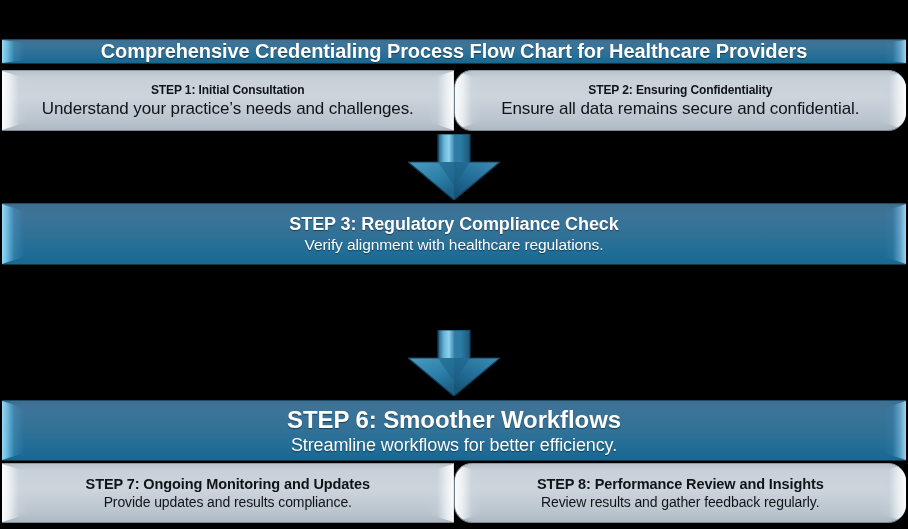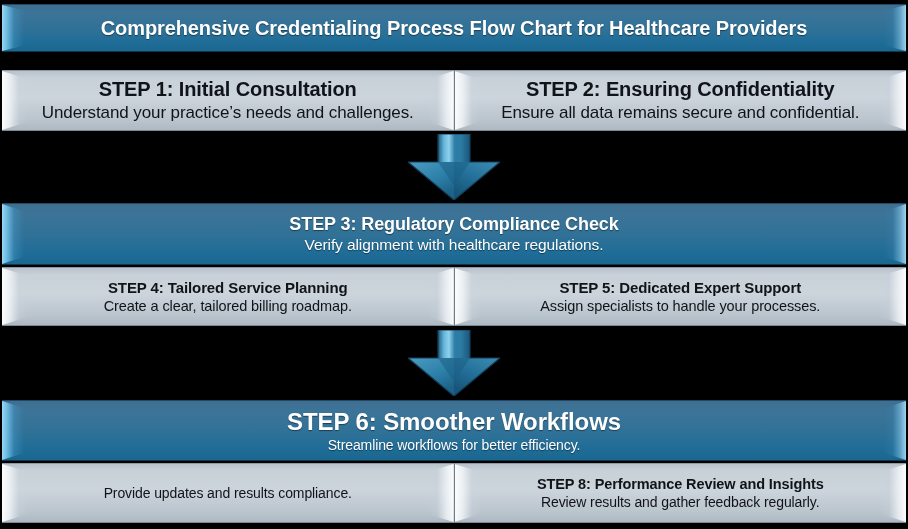--- a/index.html
+++ b/index.html
@@ -114,54 +114,55 @@
                 rgba(255,255,255,0.95) 0%,
                 rgba(242,246,249,0.78) 28%,
                 rgba(200,210,219,0.32) 65%,
                 rgba(188,198,208,0.0) 100%);
     clip-path: polygon(100% 0, 0 14%, 0 86%, 100% 100%);
     pointer-events: none;
   }
   
   .cell.gray + .cell.gray {
     border-left: 1px solid #6f7b86;
+    border-radius: 18px;
   }
 
   .title-line {
     position: relative;
     z-index: 2;
     font-weight: bold;
     letter-spacing: -0.1px;
   }
   .sub-line {
     position: relative;
     z-index: 2;
     font-weight: normal;
     letter-spacing: -0.1px;
   }
 
   
-  #band-title       { top: 4px;   height: 48px; }
+  #band-title       { top: 16px;   height: 48px; align-items: flex-end; }
   #band-title .title-line { font-size: 20px; }
 
   #band-steps-12    { top: 70px;  height: 61px; }
-  #band-steps-12 .title-line { font-size: 20px; margin-bottom: 2px; }
+  #band-steps-12 .title-line { font-size: 12px; margin-bottom: 2px; }
   #band-steps-12 .sub-line   { font-size: 17px; }
 
   #band-step3       { top: 203px; height: 62px; }
   #band-step3 .title-line { font-size: 18px; margin-bottom: 1px; }
   #band-step3 .sub-line   { font-size: 15.5px; }
 
   #band-steps-45    { top: 267px; height: 59px; }
   #band-steps-45 .title-line { font-size: 15px; margin-bottom: 2px; }
   #band-steps-45 .sub-line   { font-size: 14.5px; }
 
   #band-step6       { top: 400px; height: 61px; }
   #band-step6 .title-line { font-size: 24px; margin-bottom: 1px; }
-  #band-step6 .sub-line   { font-size: 14px; }
+  #band-step6 .sub-line   { font-size: 18px; }
 
   #band-steps-78    { top: 463px; height: 60px; }
   #band-steps-78 .title-line { font-size: 14.5px; margin-bottom: 2px; }
   #band-steps-78 .sub-line   { font-size: 14px; }
 
   
   .arrow {
     position: absolute;
     left: 408px;
     width: 92px;
@@ -227,50 +228,41 @@
     </svg>
   </div>
 
   <div class="band" id="band-step3">
     <div class="cell blue">
       <div class="title-line">STEP 3: Regulatory Compliance Check</div>
       <div class="sub-line">Verify alignment with healthcare regulations.</div>
     </div>
   </div>
 
-  <div class="band" id="band-steps-45">
-    <div class="cell gray">
-      <div class="title-line">STEP 4: Tailored Service Planning</div>
-      <div class="sub-line">Create a clear, tailored billing roadmap.</div>
-    </div>
-    <div class="cell gray">
-      <div class="title-line">STEP 5: Dedicated Expert Support</div>
-      <div class="sub-line">Assign specialists to handle your processes.</div>
-    </div>
-  </div>
 
   <div class="arrow" id="arrow-2">
     <svg width="92" height="66" viewBox="0 0 92 66" aria-hidden="true">
       <rect x="30" y="0" width="32" height="30" fill="url(#shaftGrad)"></rect>
       <path d="M 0 28 L 46 66 L 46 28 Z" fill="url(#wingLeft)"></path>
       <path d="M 92 28 L 46 66 L 46 28 Z" fill="url(#wingRight)"></path>
       <path d="M 30 28 L 46 52 L 62 28 Z" fill="#1c5f85" opacity="0.55"></path>
       <path d="M 30 0 L 62 0 L 62 28 L 92 28 L 46 66 L 0 28 L 30 28 Z" fill="none" stroke="#123f5a" stroke-width="1.2"></path>
     </svg>
   </div>
 
   <div class="band" id="band-step6">
     <div class="cell blue">
       <div class="title-line">STEP 6: Smoother Workflows</div>
       <div class="sub-line">Streamline workflows for better efficiency.</div>
     </div>
   </div>
 
   <div class="band" id="band-steps-78">
     <div class="cell gray">
+      <div class="title-line">STEP 7: Ongoing Monitoring and Updates</div>
       <div class="sub-line">Provide updates and results compliance.</div>
     </div>
     <div class="cell gray">
       <div class="title-line">STEP 8: Performance Review and Insights</div>
       <div class="sub-line">Review results and gather feedback regularly.</div>
     </div>
   </div>
 
 </div>
 

